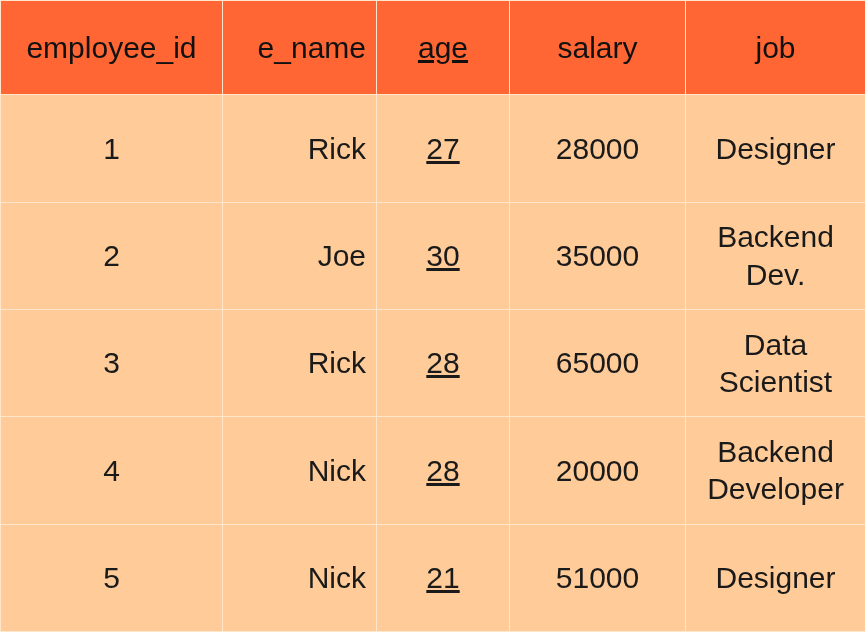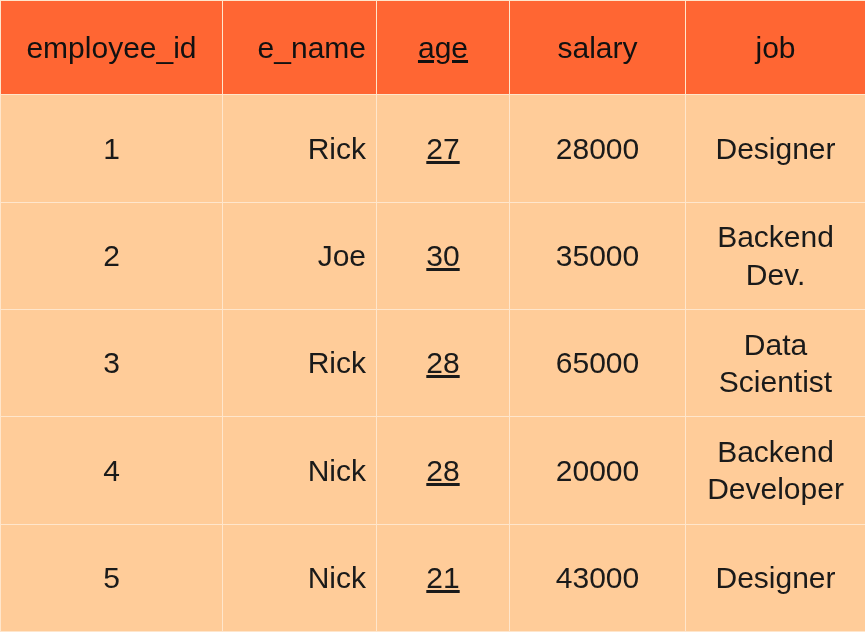--- a/index.html
+++ b/index.html
@@ -90,16 +90,16 @@
     <div class="cell col-1">Nick</div>
     <div class="cell col-2">28</div>
     <div class="cell col-3">20000</div>
     <div class="cell col-4">Backend Developer</div>
   </div>
 
   <div class="row body">
     <div class="cell col-0">5</div>
     <div class="cell col-1">Nick</div>
     <div class="cell col-2">21</div>
-    <div class="cell col-3">43000</div>
+    <div class="cell col-3">51000</div>
     <div class="cell col-4">Designer</div>
   </div>
 </div>
 
 </body></html>

